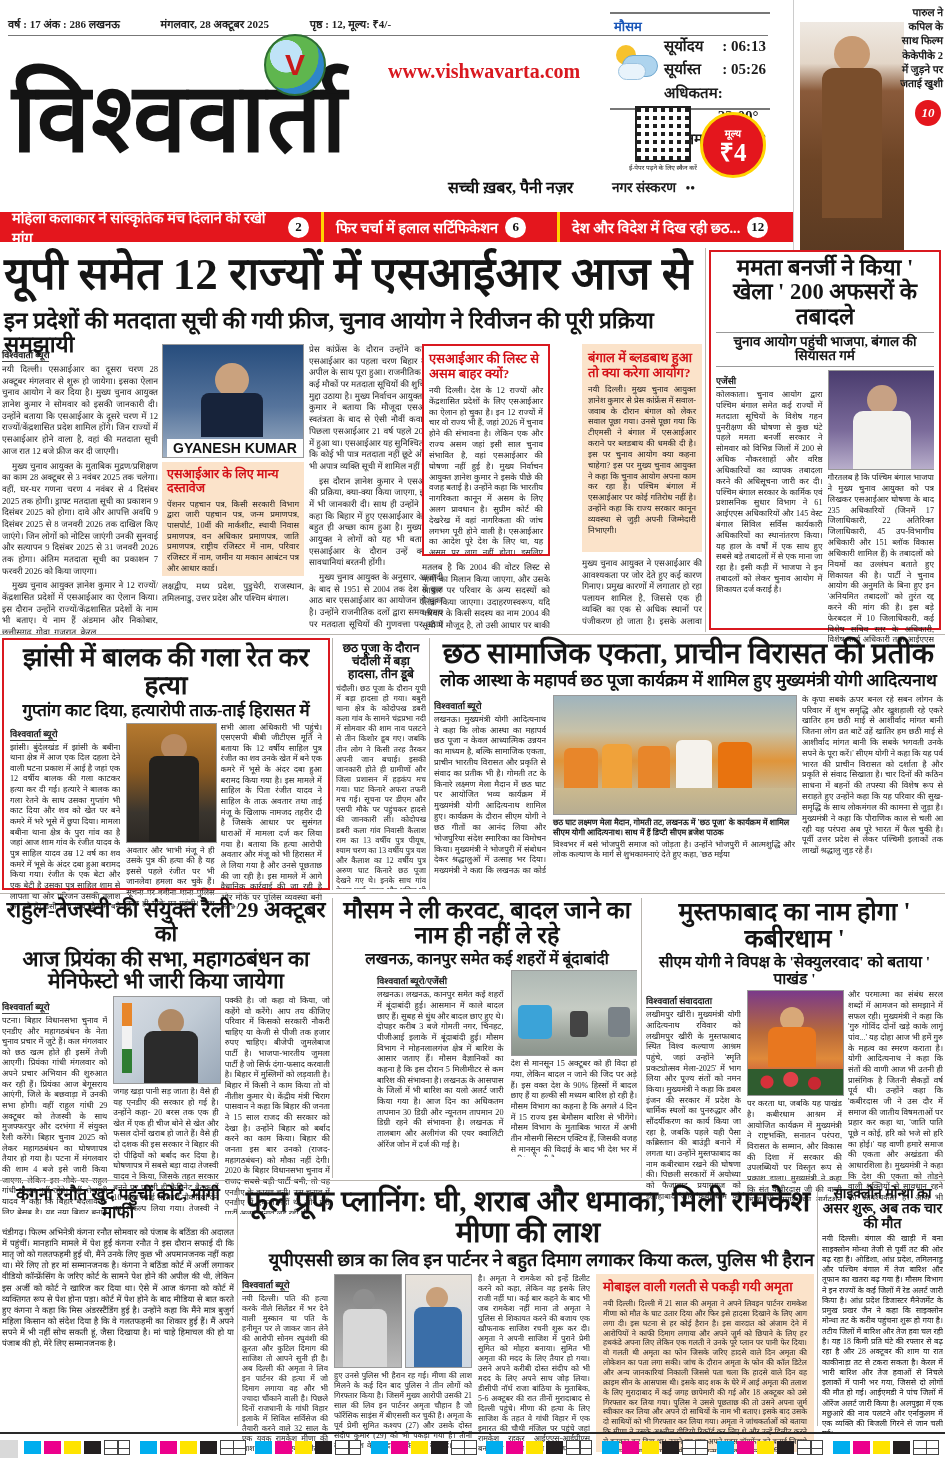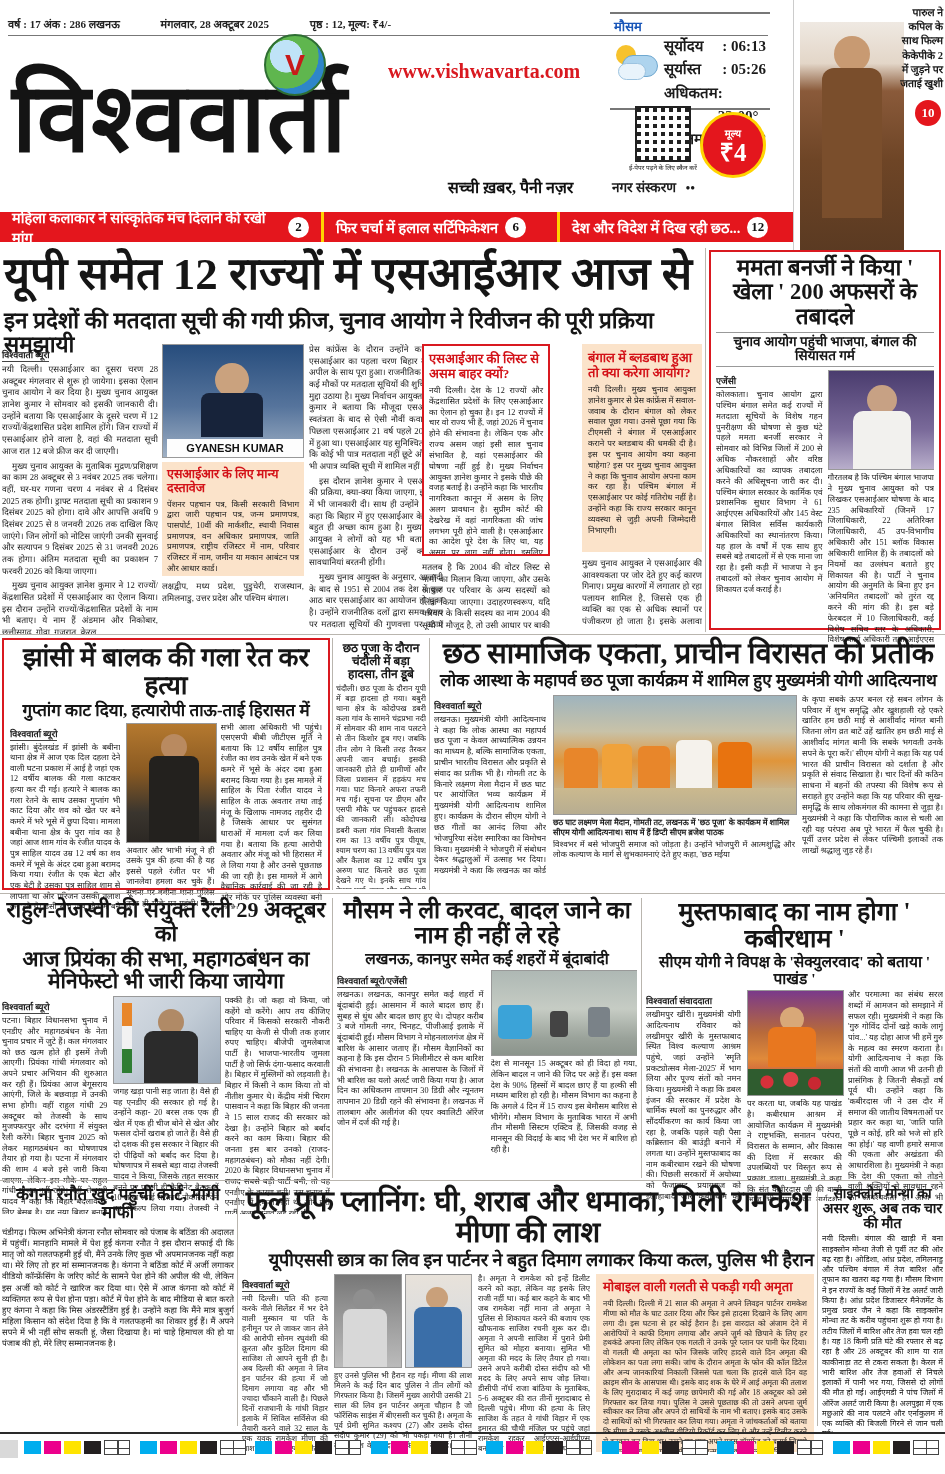--- a/index.html
+++ b/index.html
@@ -33,21 +33,21 @@
   .wbox{border-top:2px solid #777;border-bottom:2px solid #777;padding:3px 4px;}
   .wtitle{color:#1956b8;font-weight:bold;font-size:13px;}
   .wrow{display:flex;justify-content:space-between;font-size:15px;font-weight:bold;line-height:1.55;}
   .qr{width:52px;height:52px;border:2px solid #222;
       background:
         repeating-linear-gradient(0deg,#111 0 4px,#fff 4px 8px),
         repeating-linear-gradient(90deg,#111 0 4px,#fff 4px 8px);
       background-blend-mode:screen;}
   .price-circ{width:60px;height:60px;border-radius:50%;background:#e4161d;border:3px solid #ffd400;
               display:flex;flex-direction:column;align-items:center;justify-content:center;color:#fff;}
-  .badge-red{border-radius:50%;background:#e4161d;color:#fff;font-weight:bold;display:flex;align-items:center;justify-content:center;}
+  .badge-red{border-radius:50%;background:#e4161d;color:#fff;font-weight:bold;display:flex;align-items:center;justify-content:center;font-style:italic;}
   
   .reg-group{display:flex;gap:3px;align-items:center;}
   .chip{width:17px;height:13px;}
   .regmark{width:24px;height:13px;border:1.5px solid #444;position:relative;background:#fff;}
   .regmark:before{content:"";position:absolute;left:50%;top:0;bottom:0;width:1.5px;background:#444;}
   .regmark:after{content:"";position:absolute;top:50%;left:0;right:0;height:1.5px;background:#444;}
   .logo-circ{width:58px;height:58px;border-radius:50%;
      background:radial-gradient(circle at 35% 35%, #bfe3f7 0 30%, #5fb64e 31% 60%, #2e86c9 61% 100%);
      border:2px solid #2e6e33;display:flex;align-items:center;justify-content:center;
      color:#c81a1a;font-weight:bold;font-size:30px;font-family:"Liberation Sans",sans-serif;}
@@ -150,21 +150,21 @@
       <p class="noind">नयी दिल्ली। एसआईआर का दूसरा चरण 28 अक्टूबर मंगलवार से शुरू हो जायेगा। इसका ऐलान चुनाव आयोग ने कर दिया है। मुख्य चुनाव आयुक्त ज्ञानेश कुमार ने सोमवार को इसकी जानकारी दी। उन्होंने बताया कि एसआईआर के दूसरे चरण में 12 राज्यों/केंद्रशासित प्रदेश शामिल होंगे। जिन राज्यों में एसआईआर होने वाला है, वहां की मतदाता सूची आज रात 12 बजे फ्रीज कर दी जाएगी।</p>
       <p>मुख्य चुनाव आयुक्त के मुताबिक मुद्रण/प्रशिक्षण का काम 28 अक्टूबर से 3 नवंबर 2025 तक चलेगा। वहीं, घर-घर गणना चरण 4 नवंबर से 4 दिसंबर 2025 तक होगी। ड्राफ्ट मतदाता सूची का प्रकाशन 9 दिसंबर 2025 को होगा। दावे और आपत्ति अवधि 9 दिसंबर 2025 से 8 जनवरी 2026 तक दाखिल किए जाएंगे। जिन लोगों को नोटिस जाएंगी उनकी सुनवाई और सत्यापन 9 दिसंबर 2025 से 31 जनवरी 2026 तक होगा। अंतिम मतदाता सूची का प्रकाशन 7 फरवरी 2026 को किया जाएगा।</p>
       <p>मुख्य चुनाव आयुक्त ज्ञानेश कुमार ने 12 राज्यों/केंद्रशासित प्रदेशों में एसआईआर का ऐलान किया। इस दौरान उन्होंने राज्यों/केंद्रशासित प्रदेशों के नाम भी बताए। ये नाम हैं अंडमान और निकोबार, छत्तीसगढ़, गोवा, गुजरात, केरल,</p>
     </div>
   </div>
 
   <div class="abs" style="left:162px;top:344px;width:142px;height:287px;">
     <div class="photo" style="width:140px;height:112px;background:linear-gradient(180deg,#274d7d 0%,#56749c 55%,#9fb0c4 100%);">
       <div style="position:absolute;left:52px;top:18px;width:34px;height:34px;border-radius:50%;background:#caa27e;"></div>
       <div style="position:absolute;left:38px;top:48px;width:62px;height:44px;border-radius:8px 8px 0 0;background:#17233a;"></div>
-      <div style="position:absolute;left:4px;bottom:0;right:0;height:18px;background:#fdfdfd;display:flex;align-items:center;justify-content:center;font-family:'Liberation Sans',sans-serif;font-size:11px;font-weight:bold;color:#111;">GYANESH KUMAR</div>
+      <div style="position:absolute;left:4px;bottom:0;right:0;height:18px;background:#fdfdfd;display:flex;align-items:center;justify-content:center;font-family:'Liberation Sans',sans-serif;font-size:14px;font-weight:bold;color:#111;">GYANESH KUMAR</div>
     </div>
     <div class="box-peach" style="margin-top:4px;padding:5px;height:104px;overflow:hidden;">
       <div class="box-title" style="font-size:12.5px;">एसआईआर के लिए मान्य दस्तावेज</div>
       <div style="font-size:8.2px;line-height:1.3;" class="jt">पेंशनर पहचान पत्र, किसी सरकारी विभाग द्वारा जारी पहचान पत्र, जन्म प्रमाणपत्र, पासपोर्ट, 10वीं की मार्कशीट, स्थायी निवास प्रमाणपत्र, वन अधिकार प्रमाणपत्र, जाति प्रमाणपत्र, राष्ट्रीय रजिस्टर में नाम, परिवार रजिस्टर में नाम, जमीन या मकान आबंटन पत्र और आधार कार्ड।</div>
     </div>
     <div class="jt" style="font-size:8.6px;line-height:1.35;margin-top:5px;overflow:hidden;height:40px;">लक्षद्वीप, मध्य प्रदेश, पुडुचेरी, राजस्थान, तमिलनाडु, उत्तर प्रदेश और पश्चिम बंगाल।</div>
   </div>
 
   <div class="abs body-txt jt" style="left:309px;top:344px;width:134px;height:287px;">
     <p class="noind">प्रेस कांफ्रेंस के दौरान उन्होंने कहा कि एसआईआर का पहला चरण बिहार में शून्य अपील के साथ पूरा हुआ। राजनीतिक दलों ने कई मौकों पर मतदाता सूचियों की शुचिता का मुद्दा उठाया है। मुख्य निर्वाचन आयुक्त ज्ञानेश कुमार ने बताया कि मौजूदा एसआईआर स्वतंत्रता के बाद से ऐसी नौवीं कवायद है, पिछला एसआईआर 21 वर्ष पहले 2002-04 में हुआ था। एसआईआर यह सुनिश्चित करेगा कि कोई भी पात्र मतदाता नहीं छूटे और कोई भी अपात्र व्यक्ति सूची में शामिल नहीं हो।</p>
@@ -292,21 +292,21 @@
         <div class="jt" style="font-size:8.2px;line-height:1.3;overflow:hidden;height:218px;">पक्की है। जो कहा वो किया, जो कहेंगे वो करेंगे। आप तय कीजिए परिवार में किसको सरकारी नौकरी चाहिए या केजी से पीजी तक हजार रुपए चाहिए। बीजेपी जुमलेबाज पार्टी है। भाजपा-भारतीय जुमला पार्टी है जो सिर्फ दंगा-फसाद करवाती है। बिहार में मुस्लिमों को लड़वाती है। बिहार में किसी ने काम किया तो वो नीतीश कुमार थे। केंद्रीय मंत्री चिराग पासवान ने कहा कि बिहार की जनता ने 15 साल राजद की सरकार को देखा है। उन्होंने बिहार को बर्बाद करने का काम किया। बिहार की जनता इस बार उनको (राजद-महागठबंधन) को मौका नहीं देगी। 2020 के बिहार विधानसभा चुनाव में राजद सबसे बड़ी पार्टी बनी, तो वह एनडीए के कारण बनी। उस चुनाव में एनडीए में एकता नहीं थी और मेरी पार्टी अलग चुनाव लड़ रही थी।</div>
       </div>
     </div>
   </div>
   <div class="rule-v" style="left:332px;top:898px;height:280px;"></div>
 
   <div class="abs" style="left:337px;top:898px;width:300px;height:280px;">
     <div class="hd" style="font-size:23.5px;text-align:center;">मौसम ने ली करवट, बादल जाने का नाम ही नहीं ले रहे</div>
     <div class="hd" style="font-size:15.5px;text-align:center;margin:2px 0 3px 0;">लखनऊ, कानपुर समेत कई शहरों में बूंदाबांदी</div>
     <div style="display:flex;gap:7px;height:188px;overflow:hidden;">
-      <div style="flex:1;">
+      <div style="flex:1;margin-left:40px;">
         <div class="byline">विश्ववार्ता ब्यूरो/एजेंसी</div>
         <div class="jt" style="font-size:8.2px;line-height:1.3;overflow:hidden;height:172px;">लखनऊ। लखनऊ, कानपुर समेत कई शहरों में बूंदाबांदी हुई। आसमान में काले बादल छाए हैं। सुबह से धुंध और बादल छाए हुए थे। दोपहर करीब 3 बजे गोमती नगर, चिनहट, पीजीआई इलाके में बूंदाबांदी हुई। मौसम विभाग ने मोहनलालगंज क्षेत्र में बारिश के आसार जताए हैं। मौसम वैज्ञानिकों का कहना है कि इस दौरान 5 मिलीमीटर से कम बारिश की संभावना है। लखनऊ के आसपास के जिलों में भी बारिश का यलो अलर्ट जारी किया गया है। आज दिन का अधिकतम तापमान 30 डिग्री और न्यूनतम तापमान 20 डिग्री रहने की संभावना है। लखनऊ में तालबाग और अलीगंज की एयर क्वालिटी ऑरेंज जोन में दर्ज की गई है।</div>
       </div>
       <div style="flex:1;">
         <div class="photo" style="width:100%;height:84px;background:linear-gradient(180deg,#aeb8b4 0%,#c6ccc4 45%,#9aa29a 80%,#8b948c 100%);">
           <div style="position:absolute;left:6px;top:34px;width:34px;height:34px;border-radius:5px;background:#3ba3d8;"></div>
           <div style="position:absolute;left:58px;top:40px;width:18px;height:26px;border-radius:4px;background:#444;"></div>
           <div style="position:absolute;left:96px;top:36px;width:22px;height:30px;border-radius:4px;background:#7a8288;"></div>
         </div>
         <div class="jt" style="font-size:8.2px;line-height:1.3;overflow:hidden;height:98px;margin-top:3px;">देश से मानसून 15 अक्टूबर को ही विदा हो गया, लेकिन बादल न जाने की जिद पर अड़े हैं। इस वक्त देश के 90% हिस्सों में बादल छाए हैं या हल्की सी मध्यम बारिश हो रही है। मौसम विभाग का कहना है कि अगले 4 दिन में 15 राज्य इस बेमौसम बारिश से भीगेंगे। मौसम विभाग के मुताबिक भारत में अभी तीन मौसमी सिस्टम एक्टिव हैं, जिसकी वजह से मानसून की विदाई के बाद भी देश भर में बारिश हो रही है।</div>

